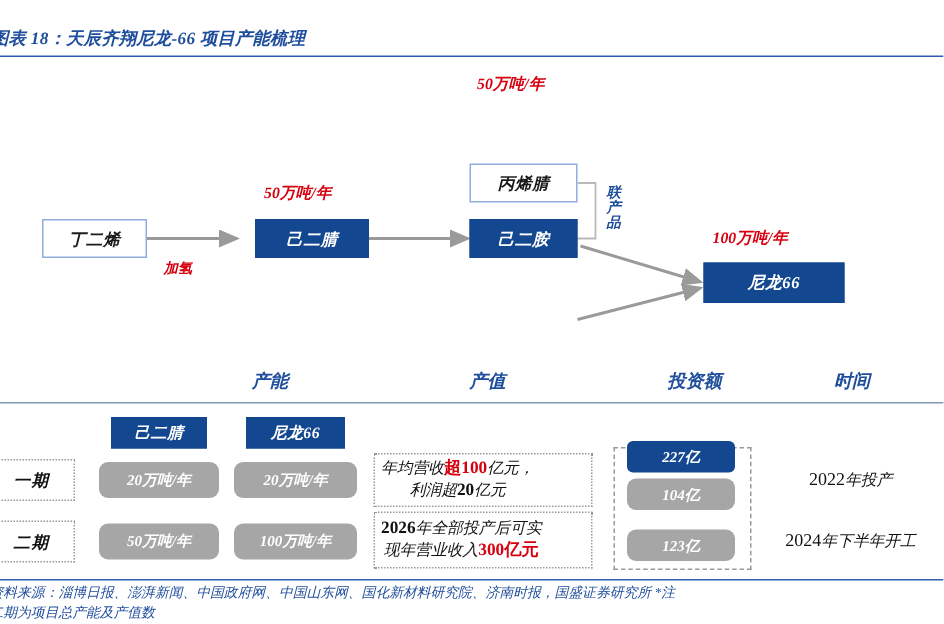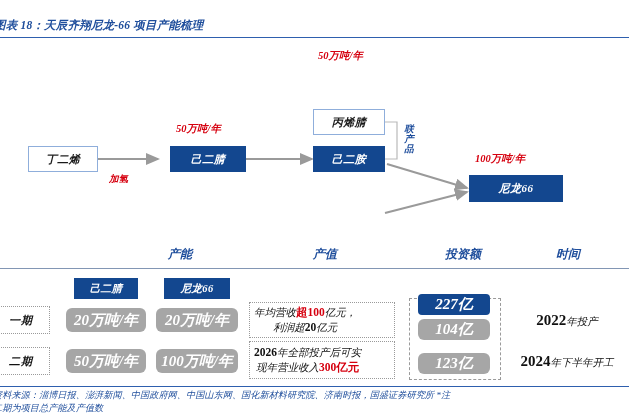--- a/index.html
+++ b/index.html
@@ -75,21 +75,21 @@
     position:absolute; box-sizing:border-box;
     border:1px dotted #9a9a9a; background:#fff;
     display:flex; align-items:center; justify-content:center;
     font-size:11px; font-style:italic; font-weight:bold; color:#111;
     letter-spacing:1px; white-space:nowrap;
   }
   .pill{
     position:absolute; box-sizing:border-box;
     background:#A6A6A6; color:#ffffff; border-radius:6px;
     display:flex; align-items:center; justify-content:center;
-    font-size:15px; font-weight:bold; font-style:italic;
+    font-size:10px; font-weight:bold; font-style:italic;
     white-space:nowrap;
   }
   .pill.navy{background:#13478F; border-radius:4px;}
   .valuecell{
     position:absolute; box-sizing:border-box;
     border:1px dotted #9a9a9a; background:#fff;
     display:flex; align-items:center; justify-content:flex-start;
     text-align:center; line-height:15px;
     font-size:10.5px; font-style:italic; color:#111;
     padding:2px 4px;
@@ -97,21 +97,21 @@
   .valuecell .rd{color:#D6000F; font-weight:bold; font-size:11.5px; font-style:normal;}
   .valuecell .bk{font-weight:bold; font-size:11.5px; font-style:normal;}
   .invbox{
     position:absolute; box-sizing:border-box;
     border:1px dashed #9a9a9a; background:transparent;
   }
   .timecell{
     position:absolute; text-align:center; white-space:nowrap;
     font-size:10.5px; font-style:italic; color:#111;
   }
-  .timecell .bk{font-weight:bold; font-size:15px; font-style:normal;margin-top:16px;}
+  .timecell .bk{font-weight:normal; font-size:12px; font-style:normal;margin-top:16px;}
 
   
   .foot-rule{
     position:absolute; left:0; top:386px; width:629px; height:0;
     border-top:1.6px solid #2E5FAE;
   }
   .foot{
     position:absolute; left:-7px; top:389px; width:646px;
     font-size:9.2px; font-style:italic; color:#1F4E9C;
     line-height:12.5px; white-space:nowrap;

